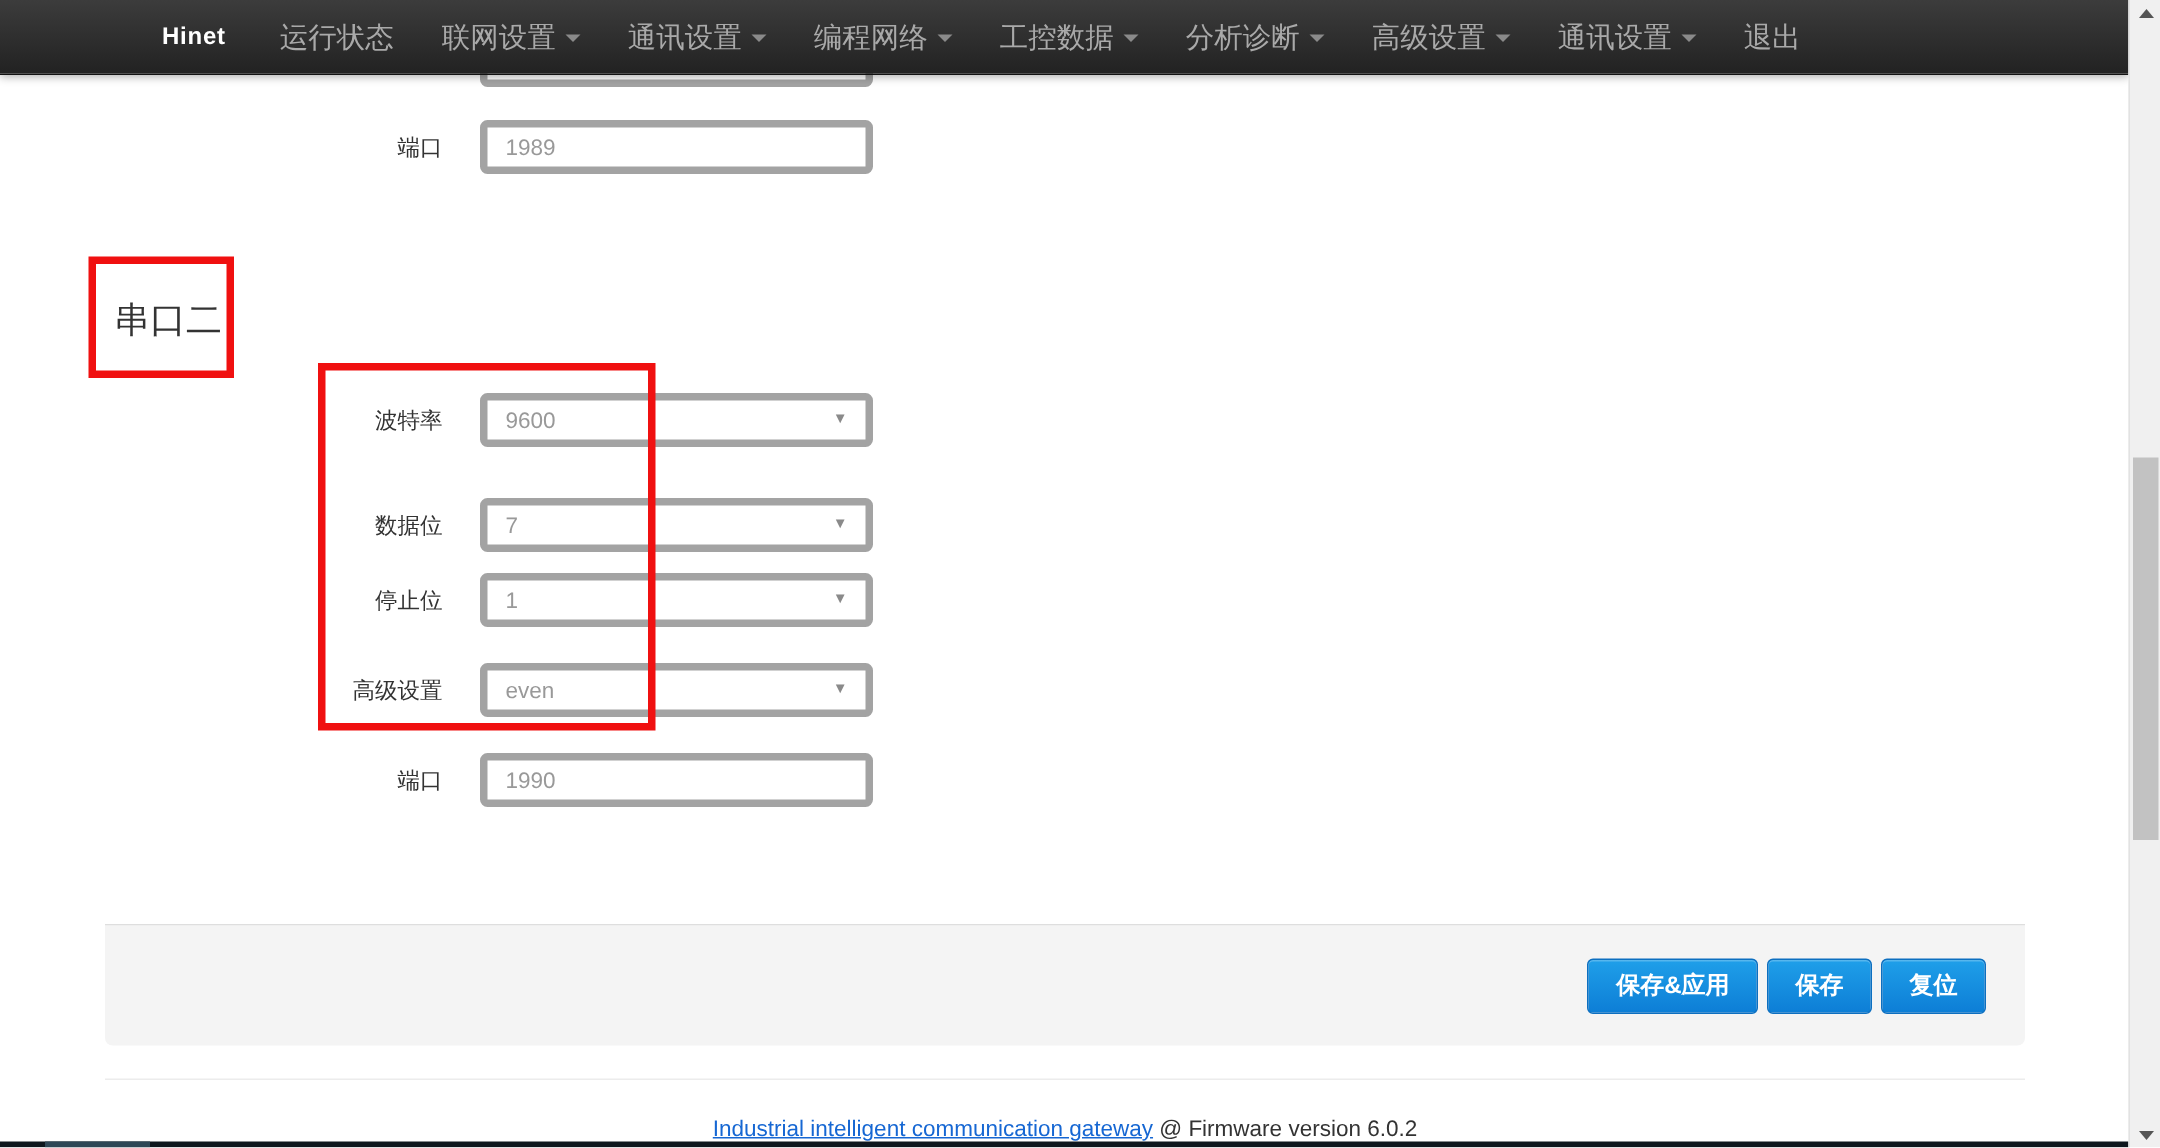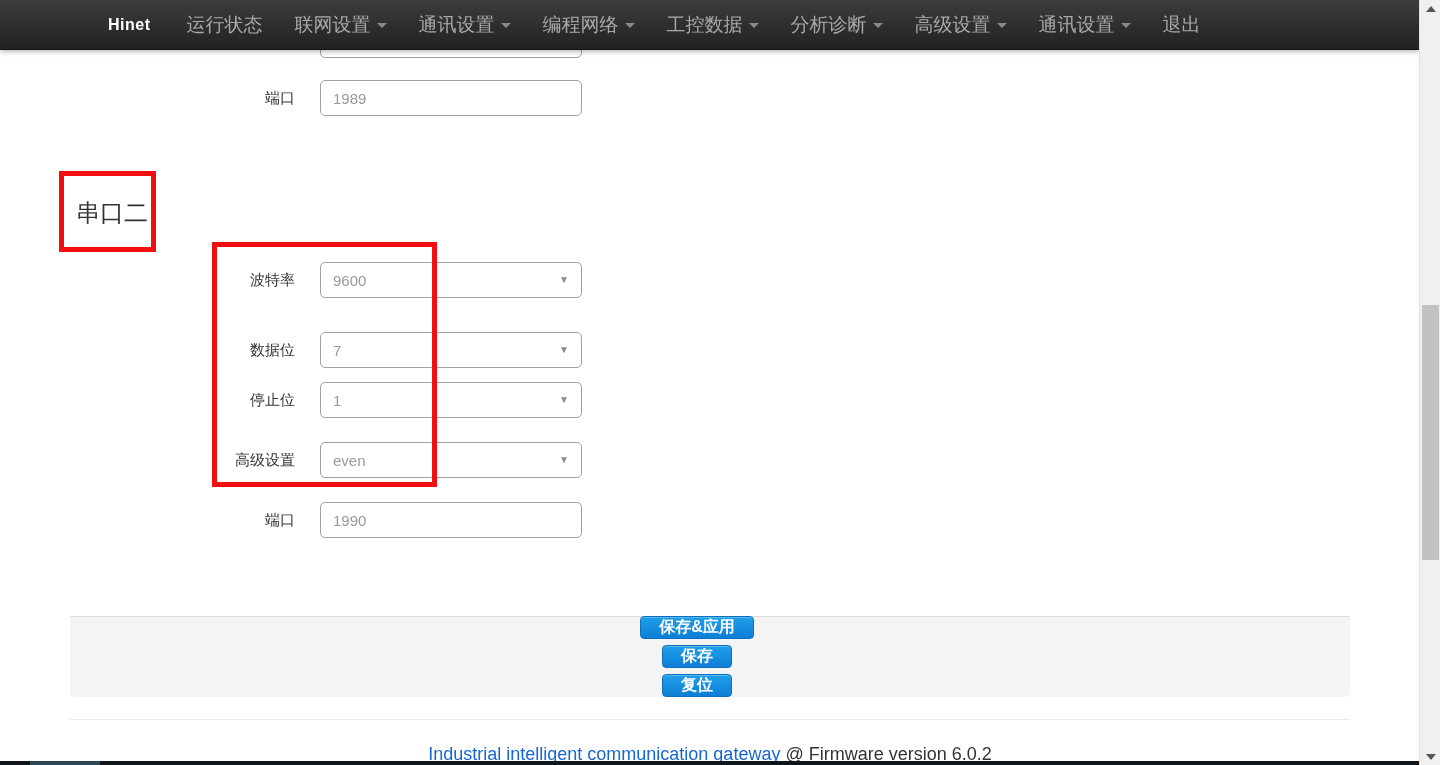--- a/index.html
+++ b/index.html
@@ -21,46 +21,46 @@
   .brand{color:#fff;font-size:16px;font-weight:bold;padding:0 20px 0 68px;letter-spacing:.5px;cursor:pointer;margin-left:40px;}
   .nav-items{display:flex;align-items:center;height:100%;}
   .nav-item{display:flex;align-items:center;gap:6px;color:#a9a9a9;font-size:19px;
     padding:0 16px;height:100%;cursor:pointer;white-space:nowrap;}
   .caret{width:0;height:0;border-left:5px solid transparent;border-right:5px solid transparent;
     border-top:5px solid #8a8a8a;display:inline-block;margin-top:2px;}
 
   
   .field-row{position:absolute;display:flex;align-items:center;}
   .field-label{width:250px;text-align:right;color:#333;font-size:15px;padding-right:25px;}
-  .control{position:relative;width:262px;height:36px;border:1px solid #a3a3a3;border-radius:5px;
+  .control{position:relative;width:262px;height:36px;border:5px solid #a3a3a3;border-radius:5px;
     background:#fff;display:flex;align-items:center;padding:0 12px;color:#999;font-size:15px;}
   .control .sel-caret{position:absolute;right:12px;top:50%;transform:translateY(-50%);
     color:#8a8a8a;font-size:10px;line-height:1;}
   .section-title{position:absolute;left:76px;top:197px;font-size:24px;color:#333;z-index:2;}
 
   
   .red-box{position:absolute;border:5px solid var(--accent-red);background:transparent;
     z-index:30;pointer-events:none;}
   #red-box-title{left:59px;top:171px;width:97px;height:81px;}
   #red-box-fields{left:212px;top:242px;width:225px;height:245px;}
 
   
   .actions-bar{position:absolute;left:70px;top:616px;width:1280px;height:81px;
     background:#f4f4f4;border-top:1px solid #dedede;border-radius:0 0 5px 5px;
-    display:flex;align-items:center;justify-content:flex-end;padding-right:26px;gap:6px;flex-direction:column;}
+    display:flex;align-items:center;justify-content:flex-end;padding-right:26px;gap:6px;}
   .btn{height:37px;border:1px solid var(--btn-border);border-radius:4px;color:#fff;
     font-weight:bold;font-size:16px;padding:0 18px;cursor:pointer;
     background:linear-gradient(var(--btn-top),var(--btn-bottom));
     box-shadow:inset 0 1px 0 rgba(255,255,255,.25);
     font-family:"Liberation Sans","DejaVu Sans",sans-serif;}
 
   .divider{position:absolute;left:70px;top:719px;width:1280px;height:0;border-top:1px solid #ececec;}
 
   .footer-line{position:absolute;left:70px;top:744px;width:1280px;text-align:center;
-    font-size:18px;color:#333;}
+    font-size:15px;color:#333;}
   .footer-line a{color:var(--link-blue);text-decoration:underline;cursor:pointer;}
 
   
   .scrollbar{position:absolute;right:0;top:0;width:21px;height:765px;background:#f0f0f0;
     border-left:1px solid #e2e2e2;z-index:50;}
   .scroll-arrow{position:absolute;left:0;width:21px;height:17px;display:flex;
     align-items:center;justify-content:center;cursor:pointer;}
   .scroll-arrow.up{top:0;}
   .scroll-arrow.down{bottom:0;}
   .tri-up{width:0;height:0;border-left:5px solid transparent;border-right:5px solid transparent;

